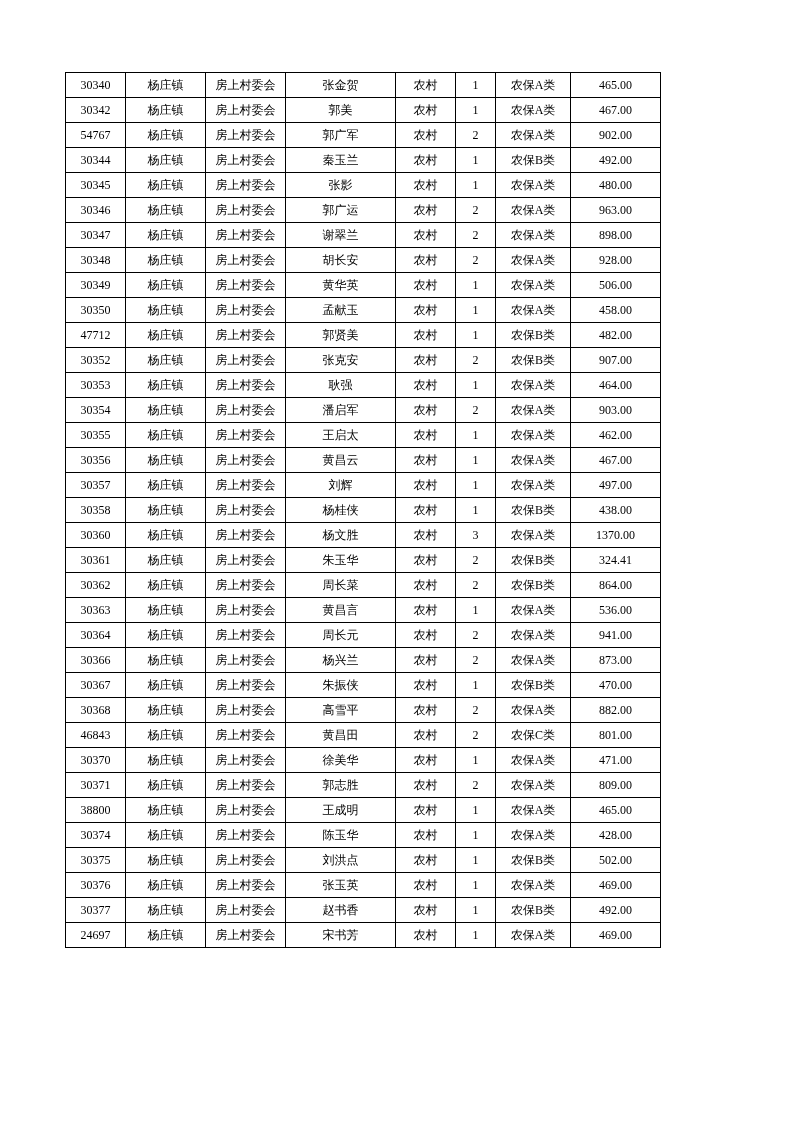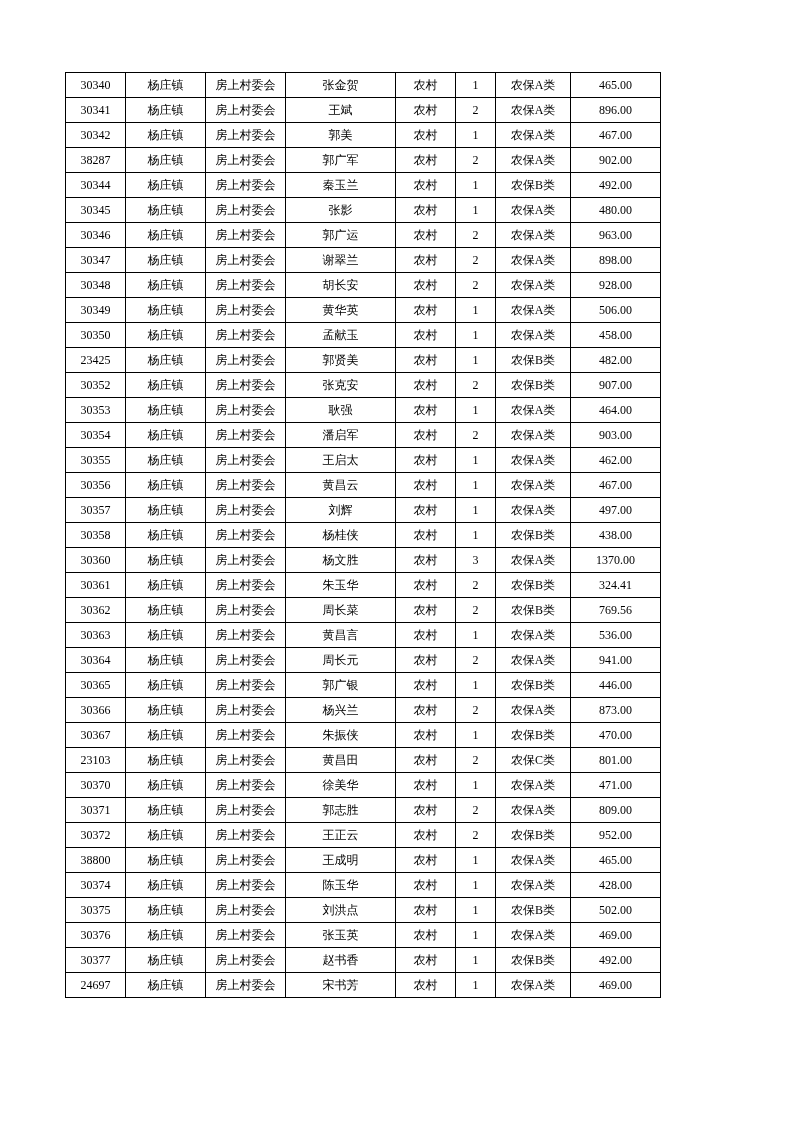--- a/index.html
+++ b/index.html
@@ -56,41 +56,31 @@
           <td>30340</td>
           <td>杨庄镇</td>
           <td>房上村委会</td>
           <td>张金贺</td>
           <td>农村</td>
           <td>1</td>
           <td>农保A类</td>
           <td>465.00</td>
         </tr>
         <tr>
-          <td>30341</td>
-          <td>杨庄镇</td>
-          <td>房上村委会</td>
-          <td>王斌</td>
-          <td>农村</td>
-          <td>2</td>
-          <td>农保A类</td>
-          <td>896.00</td>
-        </tr>
-        <tr>
           <td>30342</td>
           <td>杨庄镇</td>
           <td>房上村委会</td>
           <td>郭美</td>
           <td>农村</td>
           <td>1</td>
           <td>农保A类</td>
           <td>467.00</td>
         </tr>
         <tr>
-          <td>38287</td>
+          <td>54767</td>
           <td>杨庄镇</td>
           <td>房上村委会</td>
           <td>郭广军</td>
           <td>农村</td>
           <td>2</td>
           <td>农保A类</td>
           <td>902.00</td>
         </tr>
         <tr>
           <td>30344</td>
@@ -156,21 +146,21 @@
           <td>30350</td>
           <td>杨庄镇</td>
           <td>房上村委会</td>
           <td>孟献玉</td>
           <td>农村</td>
           <td>1</td>
           <td>农保A类</td>
           <td>458.00</td>
         </tr>
         <tr>
-          <td>23425</td>
+          <td>47712</td>
           <td>杨庄镇</td>
           <td>房上村委会</td>
           <td>郭贤美</td>
           <td>农村</td>
           <td>1</td>
           <td>农保B类</td>
           <td>482.00</td>
         </tr>
         <tr>
           <td>30352</td>
@@ -263,21 +253,21 @@
           <td>324.41</td>
         </tr>
         <tr>
           <td>30362</td>
           <td>杨庄镇</td>
           <td>房上村委会</td>
           <td>周长菜</td>
           <td>农村</td>
           <td>2</td>
           <td>农保B类</td>
-          <td>769.56</td>
+          <td>864.00</td>
         </tr>
         <tr>
           <td>30363</td>
           <td>杨庄镇</td>
           <td>房上村委会</td>
           <td>黄昌言</td>
           <td>农村</td>
           <td>1</td>
           <td>农保A类</td>
           <td>536.00</td>
@@ -286,51 +276,51 @@
           <td>30364</td>
           <td>杨庄镇</td>
           <td>房上村委会</td>
           <td>周长元</td>
           <td>农村</td>
           <td>2</td>
           <td>农保A类</td>
           <td>941.00</td>
         </tr>
         <tr>
-          <td>30365</td>
-          <td>杨庄镇</td>
-          <td>房上村委会</td>
-          <td>郭广银</td>
-          <td>农村</td>
-          <td>1</td>
-          <td>农保B类</td>
-          <td>446.00</td>
-        </tr>
-        <tr>
           <td>30366</td>
           <td>杨庄镇</td>
           <td>房上村委会</td>
           <td>杨兴兰</td>
           <td>农村</td>
           <td>2</td>
           <td>农保A类</td>
           <td>873.00</td>
         </tr>
         <tr>
           <td>30367</td>
           <td>杨庄镇</td>
           <td>房上村委会</td>
           <td>朱振侠</td>
           <td>农村</td>
           <td>1</td>
           <td>农保B类</td>
           <td>470.00</td>
         </tr>
         <tr>
-          <td>23103</td>
+          <td>30368</td>
+          <td>杨庄镇</td>
+          <td>房上村委会</td>
+          <td>高雪平</td>
+          <td>农村</td>
+          <td>2</td>
+          <td>农保A类</td>
+          <td>882.00</td>
+        </tr>
+        <tr>
+          <td>46843</td>
           <td>杨庄镇</td>
           <td>房上村委会</td>
           <td>黄昌田</td>
           <td>农村</td>
           <td>2</td>
           <td>农保C类</td>
           <td>801.00</td>
         </tr>
         <tr>
           <td>30370</td>
@@ -344,30 +334,20 @@
         </tr>
         <tr>
           <td>30371</td>
           <td>杨庄镇</td>
           <td>房上村委会</td>
           <td>郭志胜</td>
           <td>农村</td>
           <td>2</td>
           <td>农保A类</td>
           <td>809.00</td>
-        </tr>
-        <tr>
-          <td>30372</td>
-          <td>杨庄镇</td>
-          <td>房上村委会</td>
-          <td>王正云</td>
-          <td>农村</td>
-          <td>2</td>
-          <td>农保B类</td>
-          <td>952.00</td>
         </tr>
         <tr>
           <td>38800</td>
           <td>杨庄镇</td>
           <td>房上村委会</td>
           <td>王成明</td>
           <td>农村</td>
           <td>1</td>
           <td>农保A类</td>
           <td>465.00</td>

